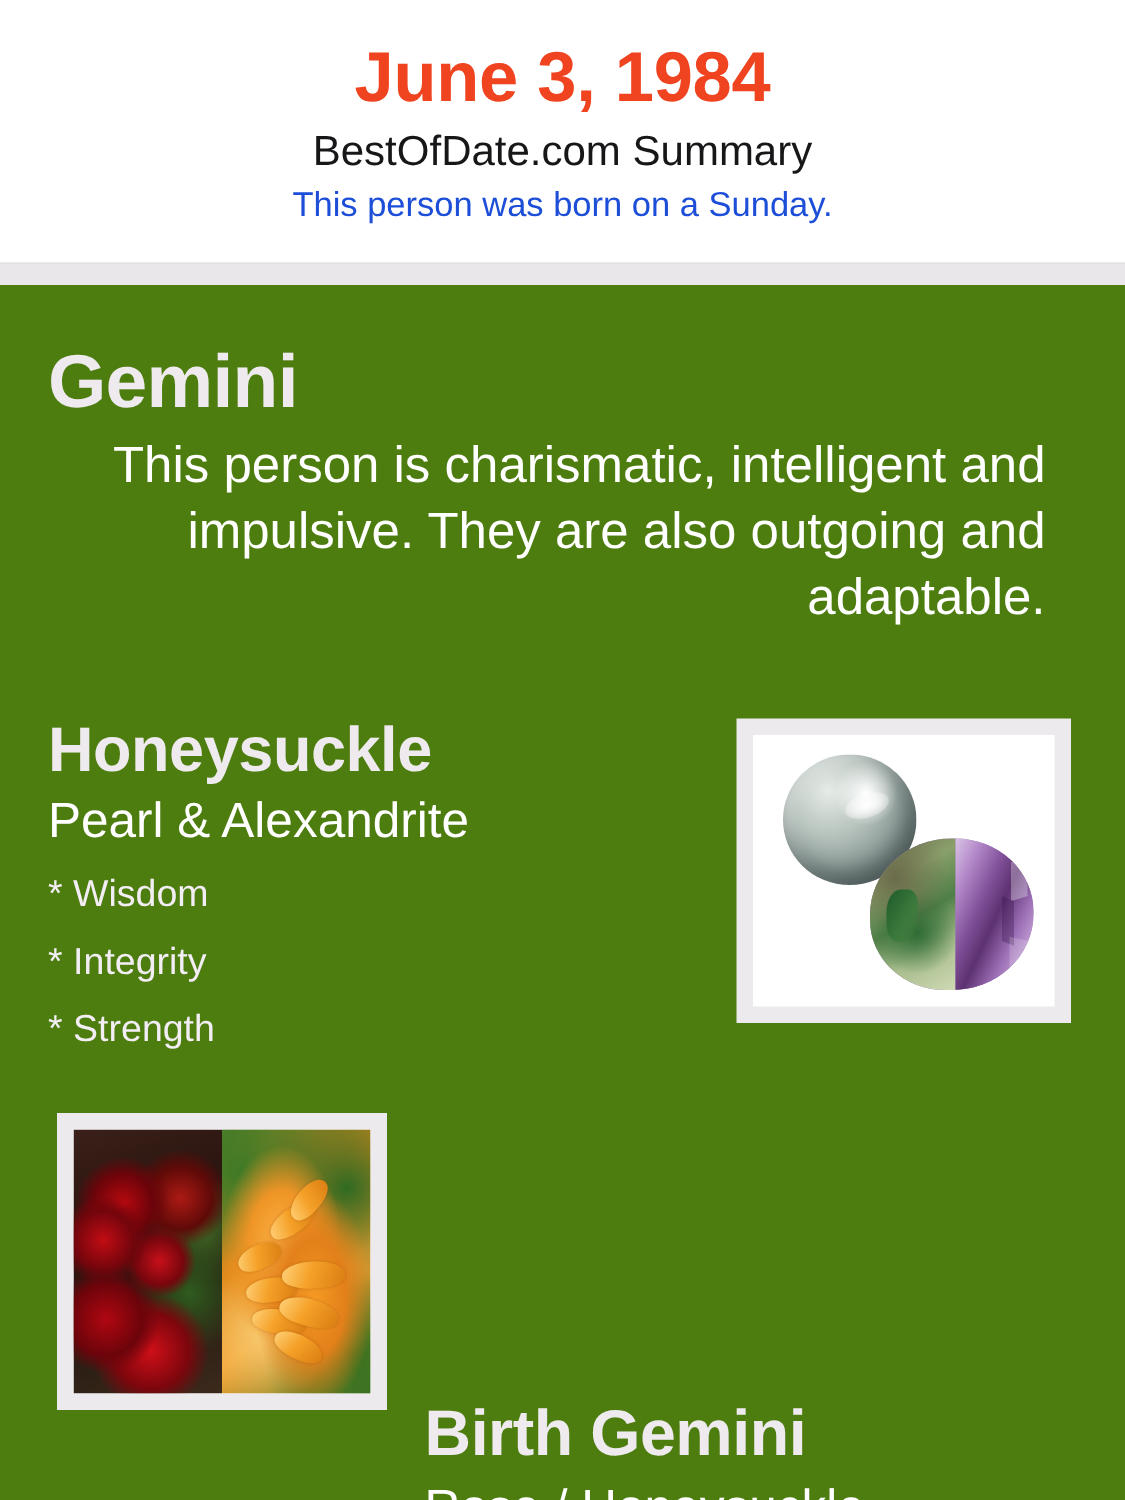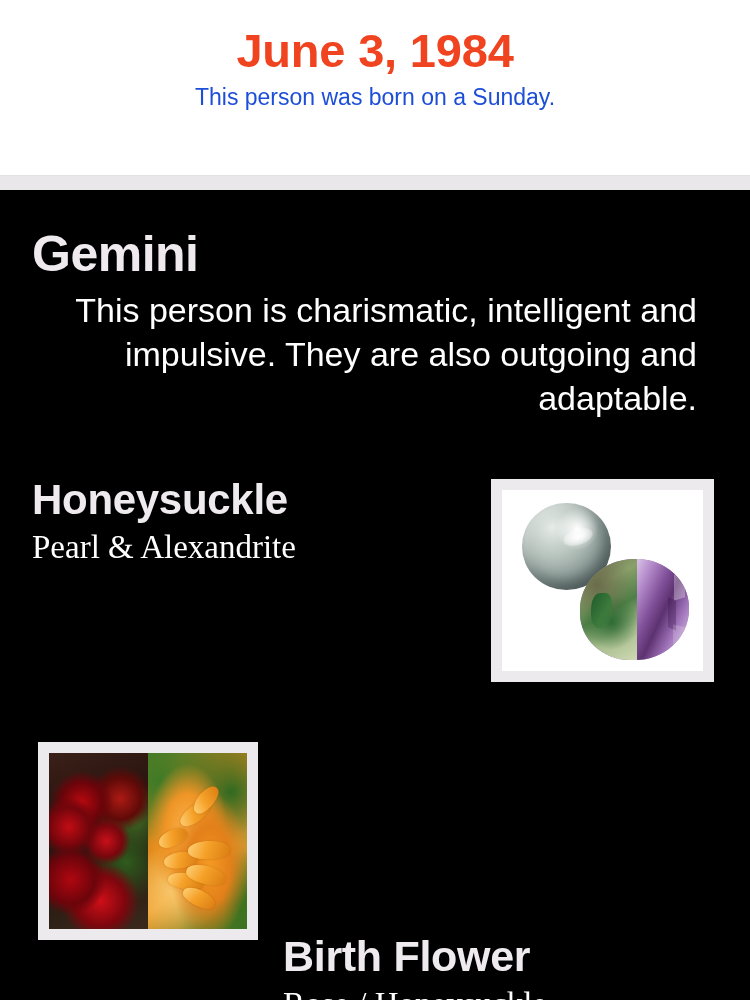--- a/index.html
+++ b/index.html
@@ -67,21 +67,21 @@
     border-top: 1px solid #e2e0e3;
     box-sizing: border-box;
   }
 
   
   .body-panel {
     position: absolute;
     left: 0; top: 190px;
     width: 750px;
     height: 810px;
-    background: #000000;
+    background: #4d7c0f;
   }
 
   
   .sign-block {
     position: absolute;
     left: 32px; top: 34px;
     width: 680px;
   }
   .sign-name {
     margin: 0;
@@ -116,21 +116,20 @@
     color: #eeeaee;
     letter-spacing: -0.3px;
   }
   .section-sub {
     margin: 0;
     padding-top: 1px;
     font-size: 33px;
     line-height: 42px;
     font-weight: normal;
     color: #ffffff;
-    font-family: Liberation Serif, serif;
   }
   .trait-list {
     margin: 0;
     padding: 6px 0 0 0;
     list-style: none;
   }
   .trait-item {
     font-size: 25px;
     line-height: 45px;
     color: #f2eef4;
@@ -280,38 +279,50 @@
   .flower-text .section-title { font-size: 43px; line-height: 52px; }
   .flower-text .section-sub { font-size: 33px; line-height: 43px; }
 </style>
 </head>
 <body>
 
 <div id="page">
 
   <div class="header">
     <h1 class="header-date">June 3, 1984</h1>
+    <div class="header-site">BestOfDate.com Summary</div>
     <div class="header-note">This person was born on a Sunday.</div>
   </div>
   <div class="header-rule"></div>
 
   <div class="body-panel">
 
     <div class="sign-block">
       <h2 class="sign-name">Gemini</h2>
       <p class="sign-desc">This person is charismatic, intelligent and impulsive. They are also outgoing and adaptable.</p>
     </div>
 
     <div class="stone-block">
       <h2 class="section-title">Honeysuckle</h2>
       <div class="section-sub">Pearl &amp; Alexandrite</div>
+      <ul class="trait-list">
+        <li class="trait-item">
+          <span class="trait-star">*</span><span>Wisdom</span>
+        </li>
+        <li class="trait-item">
+          <span class="trait-star">*</span><span>Integrity</span>
+        </li>
+        <li class="trait-item">
+          <span class="trait-star">*</span><span>Strength</span>
+        </li>
+      </ul>
     </div>
 
     <div class="flower-text">
-      <h2 class="section-title">Birth Flower</h2>
+      <h2 class="section-title">Birth Gemini</h2>
       <div class="section-sub">Rose / Honeysuckle</div>
 
     </div>
   </div>
 
   <div id="stone-frame" class="photo-frame">
     <div class="photo-inner">
       <div class="pearl"></div>
       <div class="alexandrite">
         <div class="alex-left"></div>

